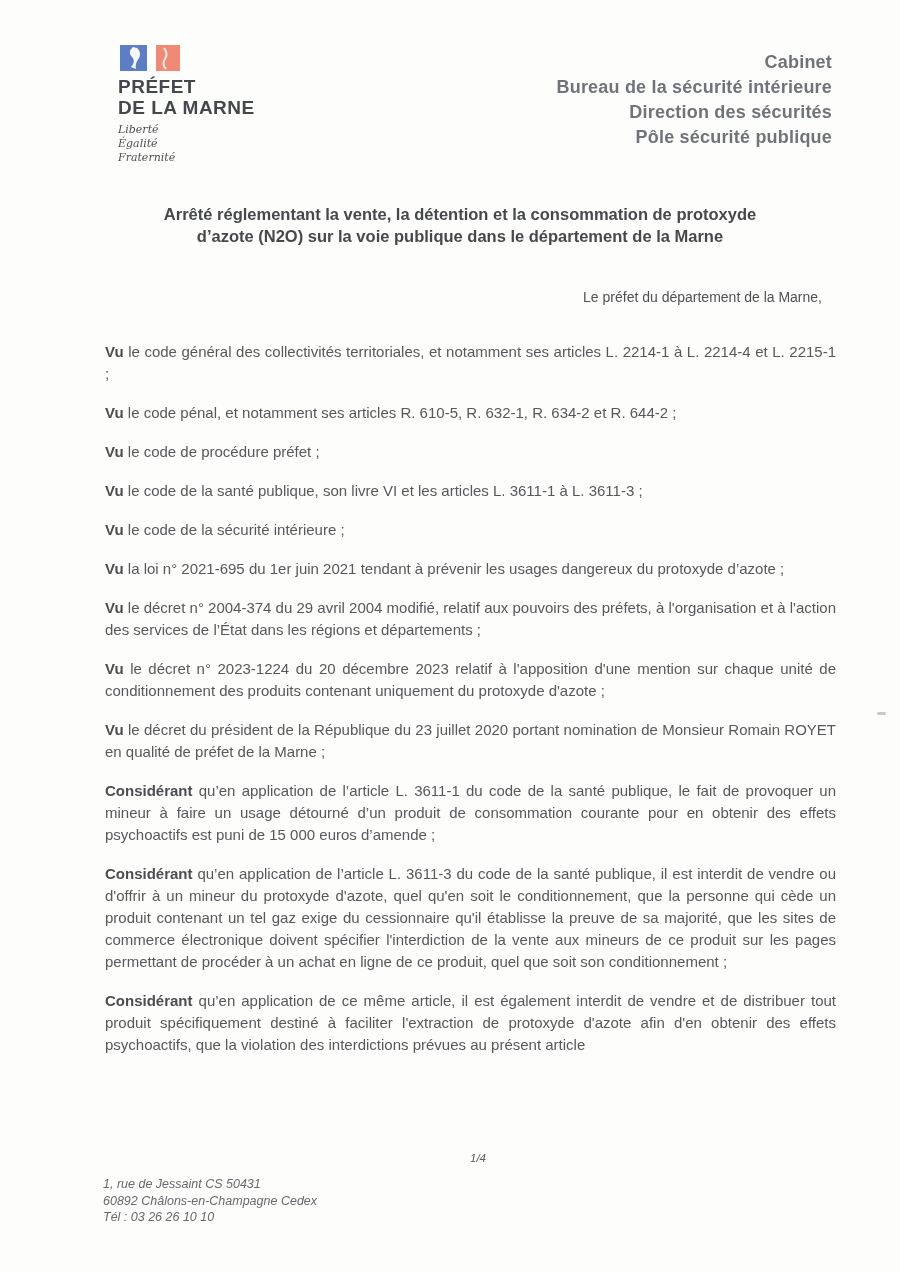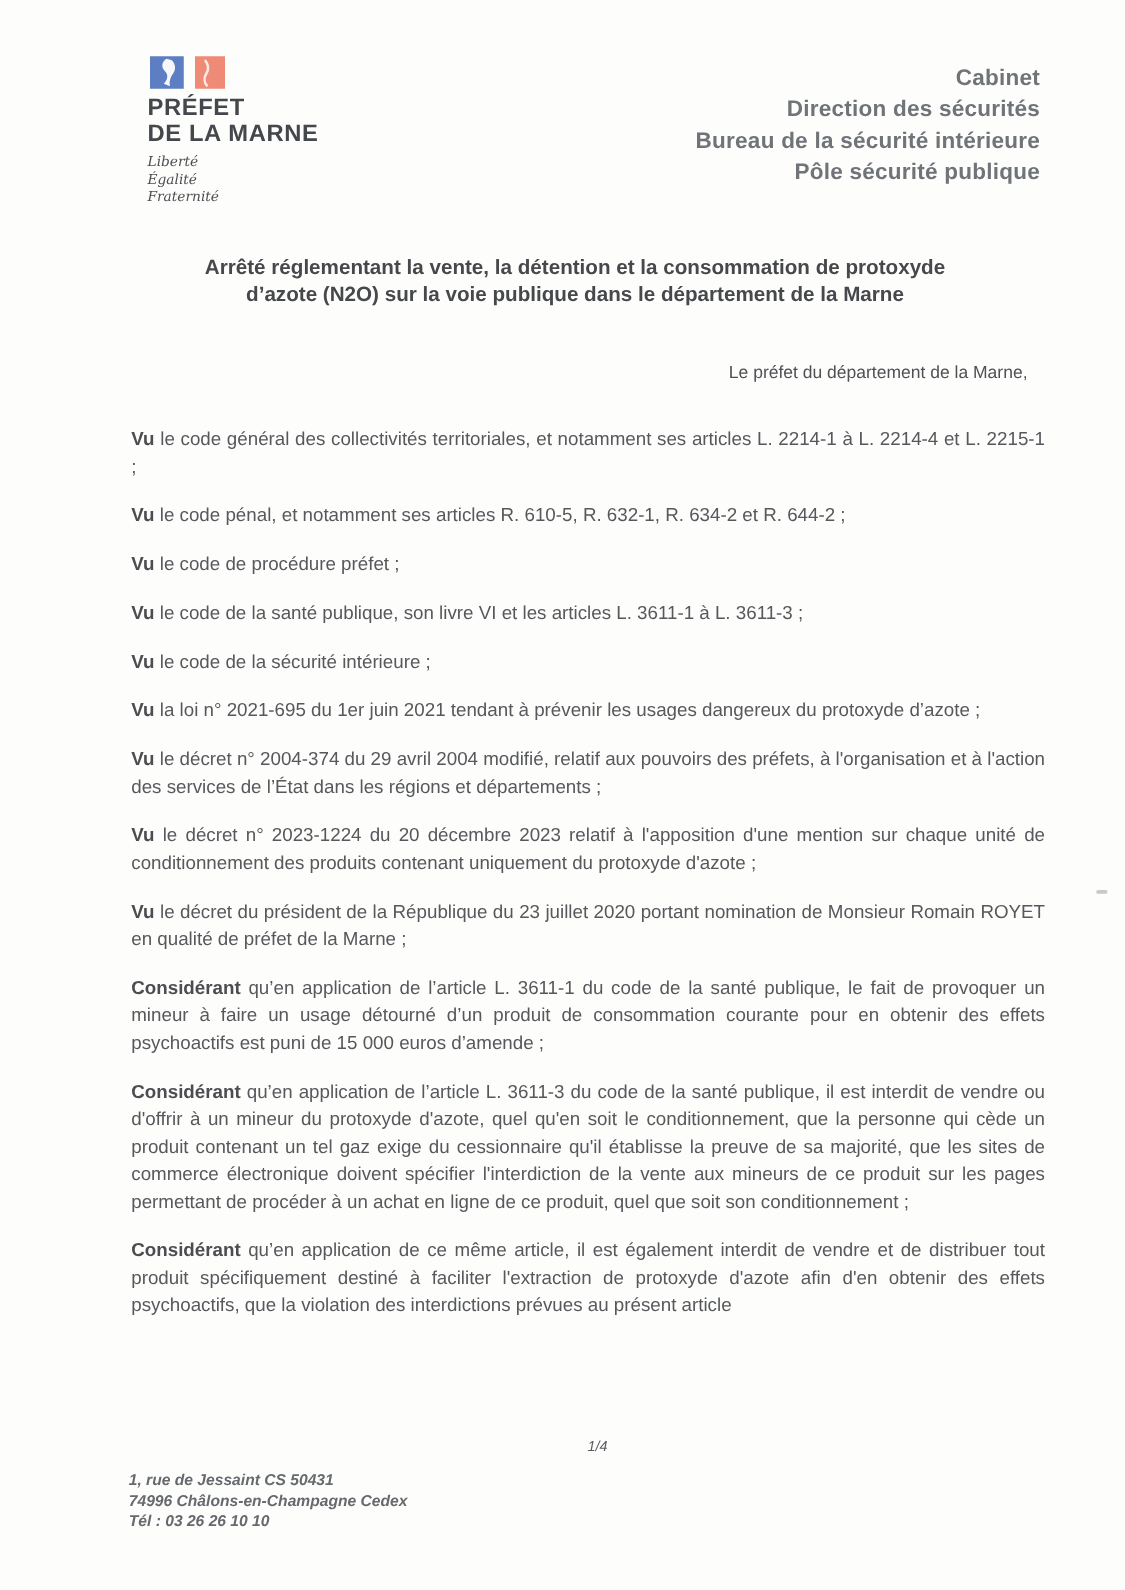--- a/index.html
+++ b/index.html
@@ -38,21 +38,21 @@
     margin:0 0 17px 0;
     font-size:15px;line-height:22px;
     text-align:justify;color:#56585c;
   }
   .para .lead{font-weight:bold;color:#4b4d51;}
   
   .pageno{position:absolute;top:1152px;left:0;width:900px;text-align:center;
     font-size:11.5px;font-style:italic;color:#5a5c60;margin-left:28px;}
   .addr{
     position:absolute;top:1176px;left:103px;
-    font-style:italic;font-size:12.5px;line-height:16.5px;color:#66696d;font-weight:bold;
+    font-style:italic;font-size:12.5px;line-height:16.5px;color:#66696d;
   }
   .artifact{position:absolute;top:712px;right:14px;width:9px;height:3px;background:#c9c9c9;border-radius:2px;}
 </style>
 </head>
 <body>
 
 <div class="page">
 
   <div class="logo-block">
     <svg class="flag" viewBox="0 0 66 28">
@@ -67,22 +67,22 @@
     </div>
     <div class="motto">
       <div>Liberté</div>
       <div>Égalité</div>
       <div>Fraternité</div>
     </div>
   </div>
 
   <div class="service-block">
     <div>Cabinet</div>
+    <div>Bureau de la sécurité intérieure</div>
     <div>Direction des sécurités</div>
-    <div>Bureau de la sécurité intérieure</div>
     <div>Pôle sécurité publique</div>
   </div>
 
   <h1 class="doc-title">
     <div>Arrêté réglementant la vente, la détention et la consommation de protoxyde</div>
     <div>d’azote (N2O) sur la voie publique dans le département de la Marne</div>
   </h1>
 
   <p class="salutation">Le préfet du département de la Marne,</p>
 
@@ -97,18 +97,18 @@
     <p class="para"><span class="lead">Vu</span> <span>le décret n° 2023-1224 du 20 décembre 2023 relatif à l'apposition d'une mention sur chaque unité de conditionnement des produits contenant uniquement du protoxyde d'azote ;</span></p>
     <p class="para"><span class="lead">Vu</span> <span>le décret du président de la République du 23 juillet 2020 portant nomination de Monsieur Romain ROYET en qualité de préfet de la Marne ;</span></p>
     <p class="para"><span class="lead">Considérant</span> <span>qu’en application de l’article L. 3611-1 du code de la santé publique, le fait de provoquer un mineur à faire un usage détourné d’un produit de consommation courante pour en obtenir des effets psychoactifs est puni de 15 000 euros d’amende ;</span></p>
     <p class="para"><span class="lead">Considérant</span> <span>qu’en application de l’article L. 3611-3 du code de la santé publique, il est interdit de vendre ou d'offrir à un mineur du protoxyde d'azote, quel qu'en soit le conditionnement, que la personne qui cède un produit contenant un tel gaz exige du cessionnaire qu'il établisse la preuve de sa majorité, que les sites de commerce électronique doivent spécifier l'interdiction de la vente aux mineurs de ce produit sur les pages permettant de procéder à un achat en ligne de ce produit, quel que soit son conditionnement ;</span></p>
     <p class="para"><span class="lead">Considérant</span> <span>qu’en application de ce même article, il est également interdit de vendre et de distribuer tout produit spécifiquement destiné à faciliter l'extraction de protoxyde d'azote afin d'en obtenir des effets psychoactifs, que la violation des interdictions prévues au présent article</span></p>
   </main>
 
   <div class="pageno">1/4</div>
   <address class="addr">
     <div>1, rue de Jessaint CS 50431</div>
-    <div>74996 Châlons-en-Champagne Cedex</div>
+    <div>60892 Châlons-en-Champagne Cedex</div>
     <div>Tél : 03 26 26 10 10</div>
   </address>
 
   <div class="artifact"></div>
 </div>
 
 </body></html>

